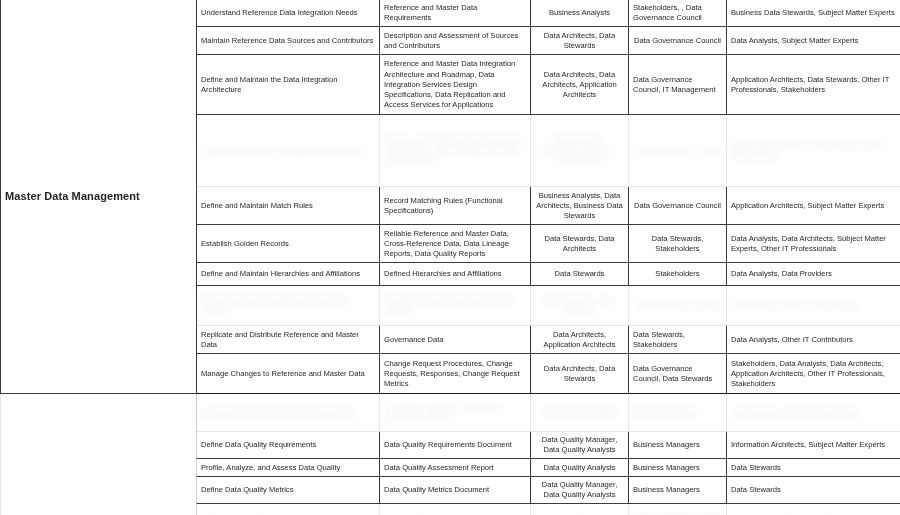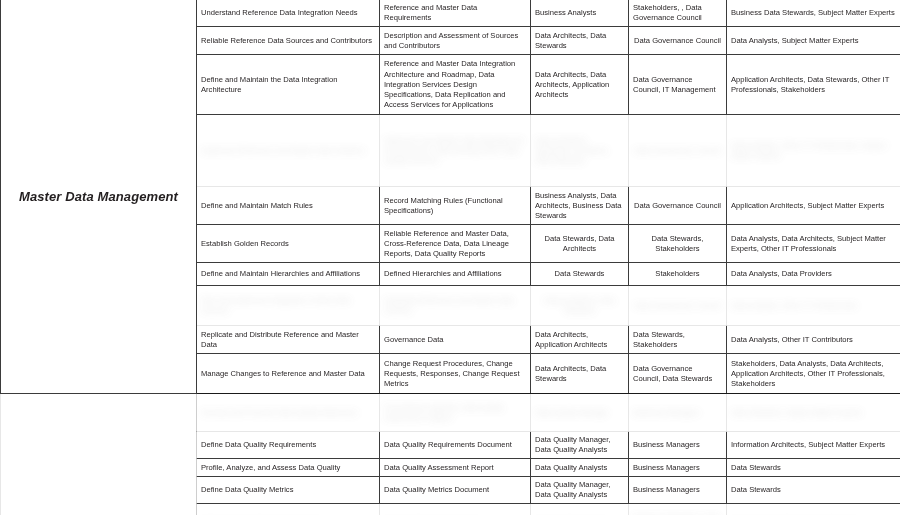--- a/index.html
+++ b/index.html
@@ -39,32 +39,31 @@
 
   
   col.c-cat  { width: 196px; }
   col.c-act  { width: 183px; }
   col.c-del  { width: 151px; }
   col.c-resp { width:  98px; }
   col.c-appr { width:  98px; }
   col.c-cont { width: 174px; }
 
   td.cat {
-    text-align: center;
+    text-align: left;
     font-weight: bold;
-    font-size: 13px;
+    font-size: 11px;
     border-left: 1px solid #3b3b3b;
     border-right: 1.6px solid #3b3b3b;
     letter-spacing: .1px;
-    font-style: italic;
   }
 
   td.act  { text-align: left; }
   td.del  { text-align: left; }
-  td.resp { text-align: left; }
+  td.resp { text-align: center; }
   td.appr { text-align: left; }
   td.cont { text-align: left; }
 
   td.ctr { text-align: center; }
 
   
   tr.faded td {
     color: transparent;
     border-color: rgba(59,59,59,0.12);
     position: relative;
@@ -109,21 +108,21 @@
     <tbody id="tbody">
         <tr style="height: 22px;">
           <td class="cat" rowspan="10">Master Data Management</td>
           <td class="act">Understand Reference Data Integration Needs</td>
           <td class="del">Reference and Master Data Requirements</td>
           <td class="resp">Business Analysts</td>
           <td class="appr">Stakeholders, , Data Governance Council</td>
           <td class="cont">Business Data Stewards, Subject Matter Experts</td>
         </tr>
         <tr style="height: 28px;">
-          <td class="act">Reliable Reference Data Sources and Contributors</td>
+          <td class="act">Maintain Reference Data Sources and Contributors</td>
           <td class="del">Description and Assessment of Sources and Contributors</td>
           <td class="resp">Data Architects, Data Stewards</td>
           <td class="appr ctr">Data Governance Council</td>
           <td class="cont">Data Analysts, Subject Matter Experts</td>
         </tr>
         <tr style="height: 60px;">
           <td class="act">Define and Maintain the Data Integration Architecture</td>
           <td class="del">Reference and Master Data Integration Architecture and Roadmap, Data Integration Services Design Specifications, Data Replication and Access Services for Applications</td>
           <td class="resp">Data Architects, Data Architects, Application Architects</td>
           <td class="appr">Data Governance Council, IT Management</td>

